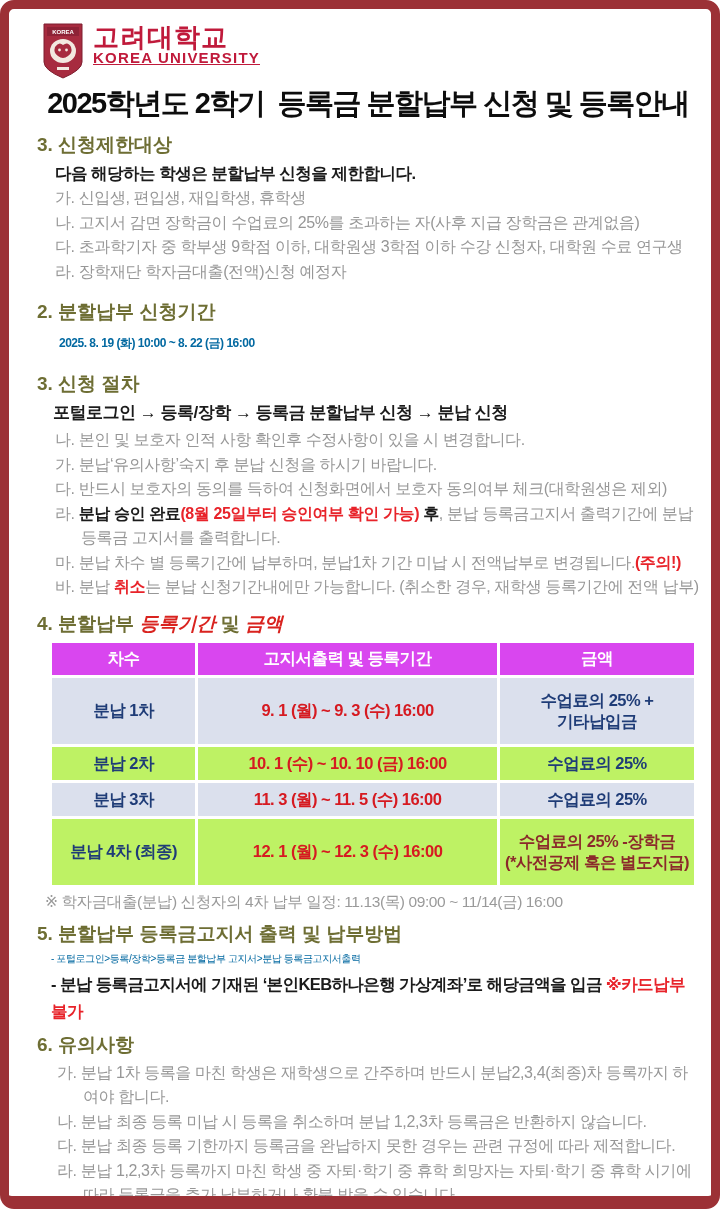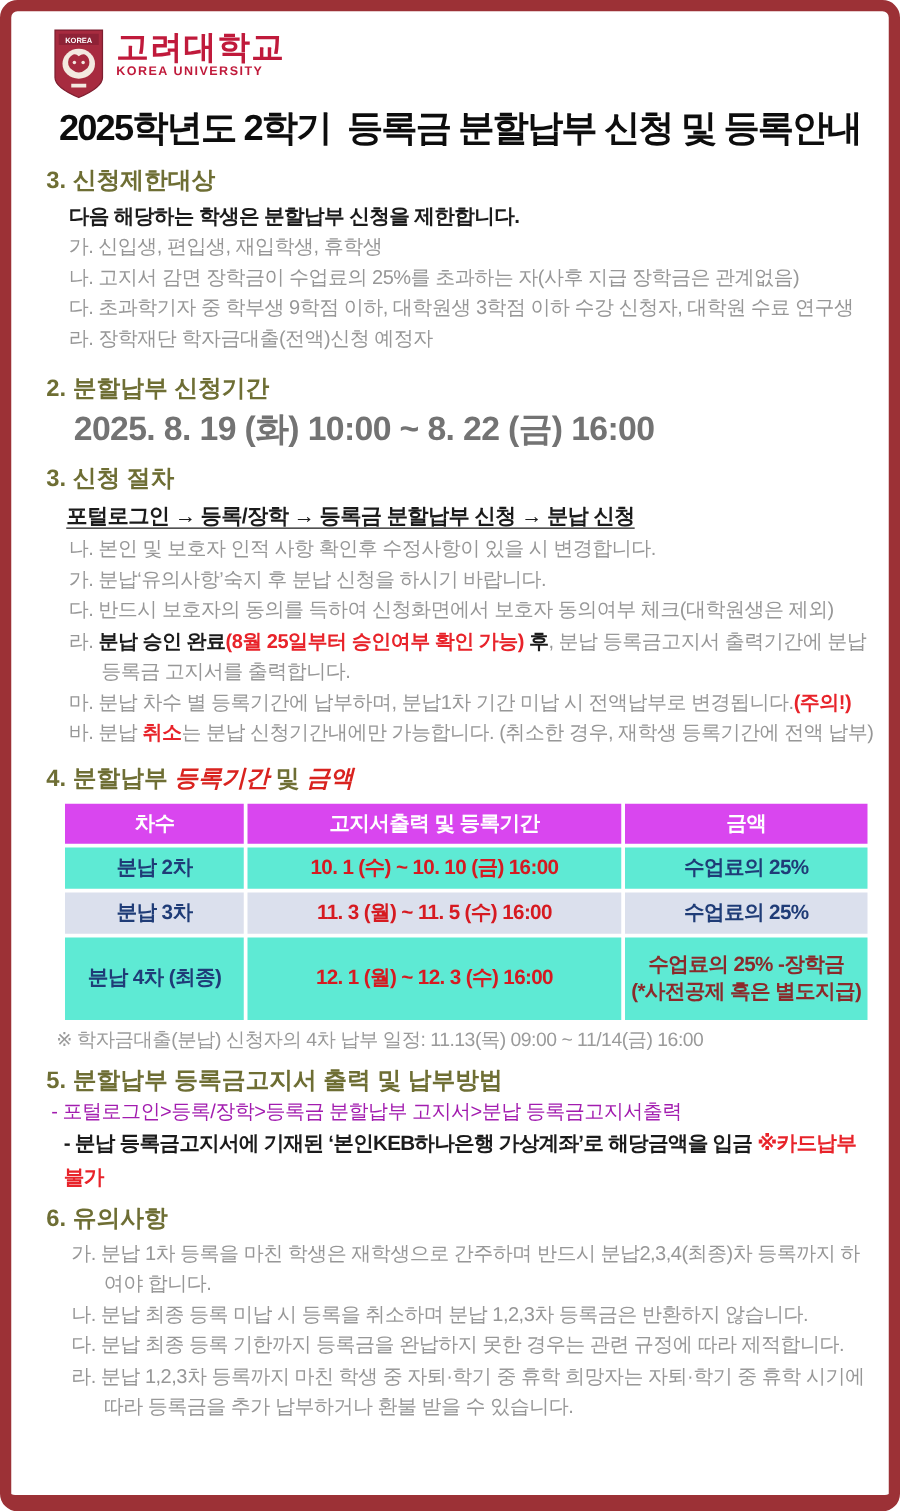--- a/index.html
+++ b/index.html
@@ -12,57 +12,57 @@
     border-radius:14px;
     background:#fff;
     font-family:"Liberation Sans","DejaVu Sans",sans-serif;
     overflow:hidden;
     padding:14px 12px 0 28px;
   }
   
   .logo-row{display:flex;gap:10px;margin-left:6px;height:56px;}
   .shield{width:40px;height:56px;flex:0 0 auto;}
   .wordmark .kr{font-size:26px;font-weight:bold;color:#C01A3B;letter-spacing:1px;line-height:28px;}
-  .wordmark .en{font-size:10px;font-weight:bold;color:#C01A3B;letter-spacing:1.2px;line-height:14px;}
+  .wordmark .en{font-size:15px;font-weight:bold;color:#C01A3B;letter-spacing:1.2px;line-height:14px;text-decoration:underline;}
   .doc-title{
     margin-top:6px;text-align:center;
     font-size:29px;font-weight:900;color:#0d0d0d;
     letter-spacing:-1.5px;line-height:36px;white-space:pre-wrap;
   }
   
   .sec-h{font-size:19px;font-weight:bold;color:#6E6E34;line-height:24px;margin:12px 0 0 0;}
   .sec-h .red-part{color:#D9231F;font-style:italic;}
   .intro{font-size:16.5px;font-weight:bold;color:#1b1b1b;line-height:25px;margin:4px 0 0 18px;letter-spacing:-0.5px;}
   .item{font-size:16px;color:#979797;line-height:24.5px;margin-left:18px;letter-spacing:-0.4px;}
   .hang{padding-left:26px;text-indent:-26px;}
   .bb{color:#1b1b1b;font-weight:bold;}
   .rr{color:#E8232A;font-weight:bold;}
-  .period-line{font-size:27px;font-weight:bold;color:#737373;line-height:26px;margin:6px 0 0 22px;letter-spacing:-0.5px;}
+  .period-line{font-size:12px;font-weight:bold;color:#0369a1;line-height:26px;margin:6px 0 0 22px;letter-spacing:-0.5px;}
   .path-line{
     font-size:17px;font-weight:bold;color:#1b1b1b;line-height:26px;margin:4px 0 2px 16px;
-    text-decoration:underline;text-underline-offset:4px;letter-spacing:-0.5px;
+    text-underline-offset:4px;letter-spacing:-0.5px;
   }
   
   table.inst{border-collapse:separate;border-spacing:3px;margin:4px 0 0 12px;width:648px;table-layout:fixed;}
   table.inst col.c1{width:22.5%;} table.inst col.c2{width:47%;} table.inst col.c3{width:30.5%;}
   table.inst th{
     background:#d946ef;color:#fff;font-size:16.5px;font-weight:bold;
     padding:5px 2px;letter-spacing:-0.5px;
   }
   table.inst td{
     text-align:center;font-size:16.5px;font-weight:bold;letter-spacing:-0.5px;
     padding:6px 2px;line-height:21px;
   }
-  tr.dark td{background:#DBE0ED;} tr.light td{background:#5eead4;}
+  tr.dark td{background:#DBE0ED;} tr.light td{background:#bef264;}
   td.round{color:#1F3C77;} td.amount{color:#1F3C77;}
   td.period{color:#D61A21;}
   td.amount-red{color:#8B2A2B;}
   tr.tall td{padding-top:12px;padding-bottom:12px;}
   .table-note{font-size:15.5px;color:#9a9a9a;margin:4px 0 0 8px;line-height:20px;letter-spacing:-0.4px;}
-  .s5-item{font-size:16px;color:#a21caf;line-height:25px;margin-left:4px;letter-spacing:-0.4px;}
+  .s5-item{font-size:10px;color:#0369a1;line-height:25px;margin-left:14px;letter-spacing:-0.4px;}
   .s5-bold{font-size:16.5px;color:#1b1b1b;font-weight:bold;line-height:27px;margin-left:14px;letter-spacing:-0.6px;}
   .s6 .item{margin-left:20px;}
 </style>
 </head>
 <body>
 
 <div class="page">
 
   <div class="logo-row">
     <svg class="shield" viewBox="0 0 40 56" xmlns="http://www.w3.org/2000/svg">
@@ -111,20 +111,28 @@
         <col class="c3">
       </colgroup>
     <thead>
       <tr>
         <th>차수</th>
         <th>고지서출력 및 등록기간</th>
         <th>금액</th>
       </tr>
     </thead>
     <tbody>
+      <tr class="dark tall">
+        <td class="round">분납 1차</td>
+        <td class="period">9. 1 (월)  ~  9. 3 (수) 16:00</td>
+        <td class="amount">
+          <div>수업료의 25% +</div>
+          <div>기타납입금</div>
+        </td>
+      </tr>
       <tr class="light">
         <td class="round">분납 2차</td>
         <td class="period">10. 1 (수)  ~  10. 10 (금) 16:00</td>
         <td class="amount">수업료의 25%</td>
       </tr>
       <tr class="dark">
         <td class="round">분납 3차</td>
         <td class="period">11. 3 (월)  ~  11. 5 (수) 16:00</td>
         <td class="amount">수업료의 25%</td>
       </tr>

